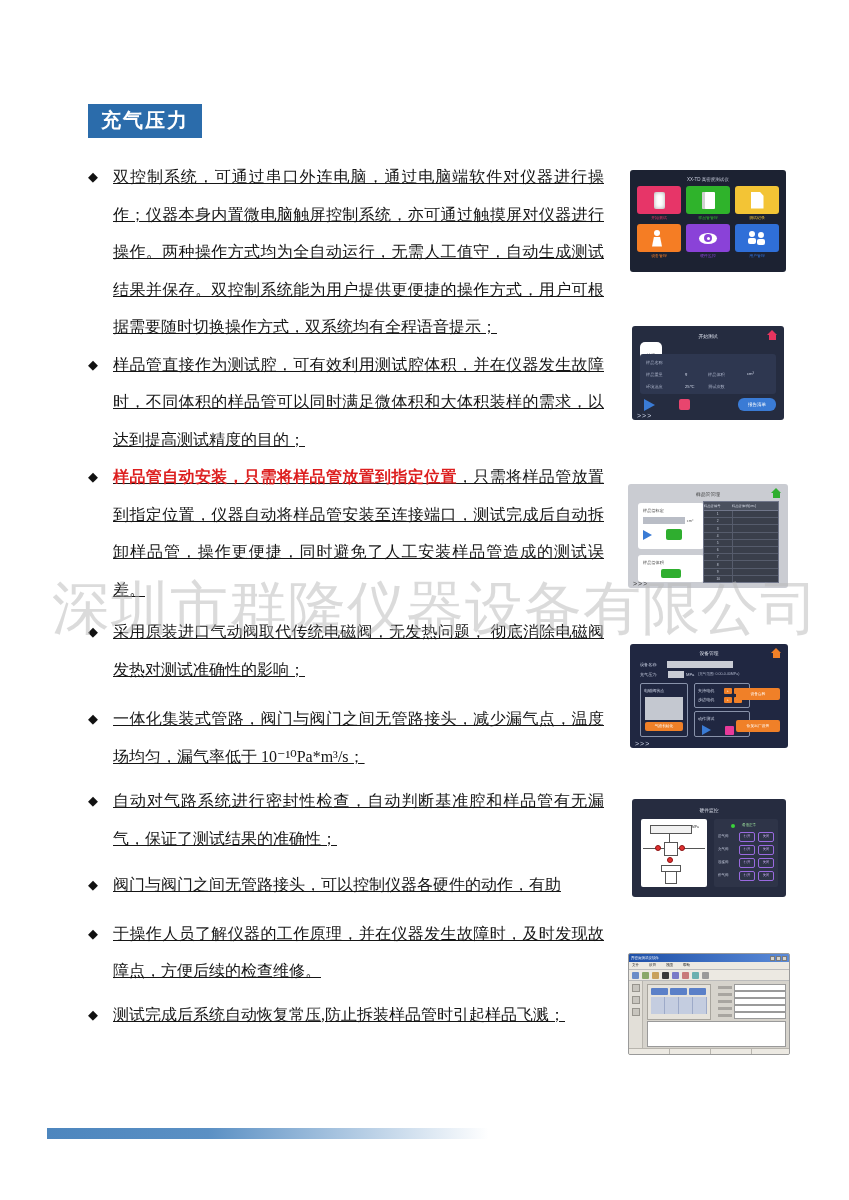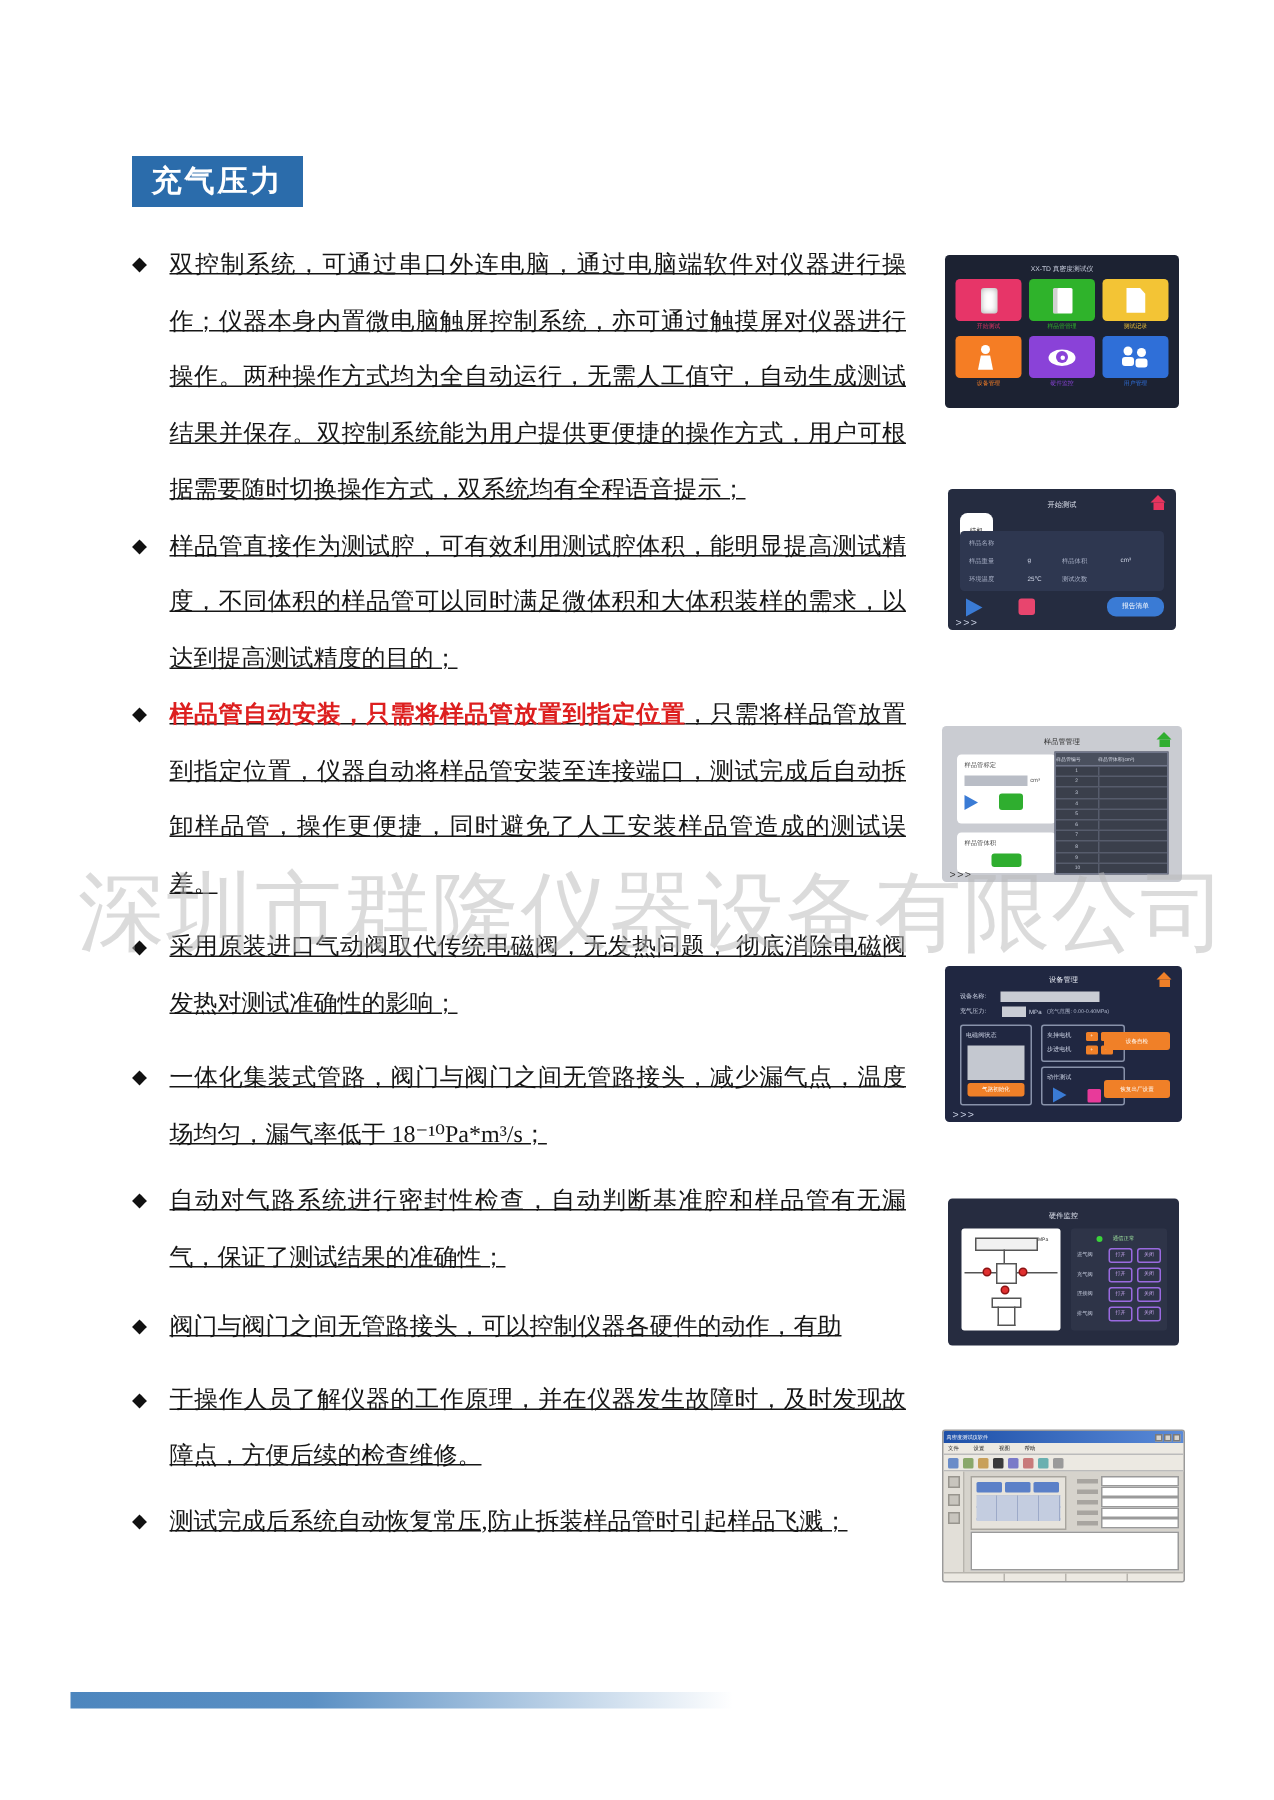--- a/index.html
+++ b/index.html
@@ -190,33 +190,33 @@
 
   <div class="title-badge">充气压力</div>
 
   <div class="features">
     <div class="feat">
       <span class="bullet">◆</span>
       <p class="ft">双控制系统，可通过串口外连电脑，通过电脑端软件对仪器进行操作；仪器本身内置微电脑触屏控制系统，亦可通过触摸屏对仪器进行操作。两种操作方式均为全自动运行，无需人工值守，自动生成测试结果并保存。双控制系统能为用户提供更便捷的操作方式，用户可根据需要随时切换操作方式，双系统均有全程语音提示；</p>
     </div>
     <div class="feat">
       <span class="bullet">◆</span>
-      <p class="ft">样品管直接作为测试腔，可有效利用测试腔体积，能明显提高测试精度，不同体积的样品管可以同时满足微体积和大体积装样的需求，以达到提高测试精度的目的；</p>
+      <p class="ft">样品管直接作为测试腔，可有效利用测试腔体积，并在仪器发生故障时，不同体积的样品管可以同时满足微体积和大体积装样的需求，以达到提高测试精度的目的；</p>
     </div>
     <div class="feat">
       <span class="bullet">◆</span>
       <p class="ft"><span class="red">样品管自动安装，只需将样品管放置到指定位置</span><span>，只需将样品管放置到指定位置，仪器自动将样品管安装至连接端口，测试完成后自动拆卸样品管，操作更便捷，同时避免了人工安装样品管造成的测试误差。</span></p>
     </div>
     <div class="feat mt5">
       <span class="bullet">◆</span>
       <p class="ft">采用原装进口气动阀取代传统电磁阀，无发热问题， 彻底消除电磁阀发热对测试准确性的影响；</p>
     </div>
     <div class="feat mt12">
       <span class="bullet">◆</span>
-      <p class="ft">一体化集装式管路，阀门与阀门之间无管路接头，减少漏气点，温度场均匀，漏气率低于 18⁻¹⁰Pa*m³/s；</p>
+      <p class="ft">一体化集装式管路，阀门与阀门之间无管路接头，减少漏气点，温度场均匀，漏气率低于 10⁻¹⁰Pa*m³/s；</p>
     </div>
     <div class="feat mt7">
       <span class="bullet">◆</span>
       <p class="ft">自动对气路系统进行密封性检查，自动判断基准腔和样品管有无漏气，保证了测试结果的准确性；</p>
     </div>
     <div class="feat mt9">
       <span class="bullet">◆</span>
       <p class="ft">阀门与阀门之间无管路接头，可以控制仪器各硬件的动作，有助</p>
     </div>
     <div class="feat mt11">

